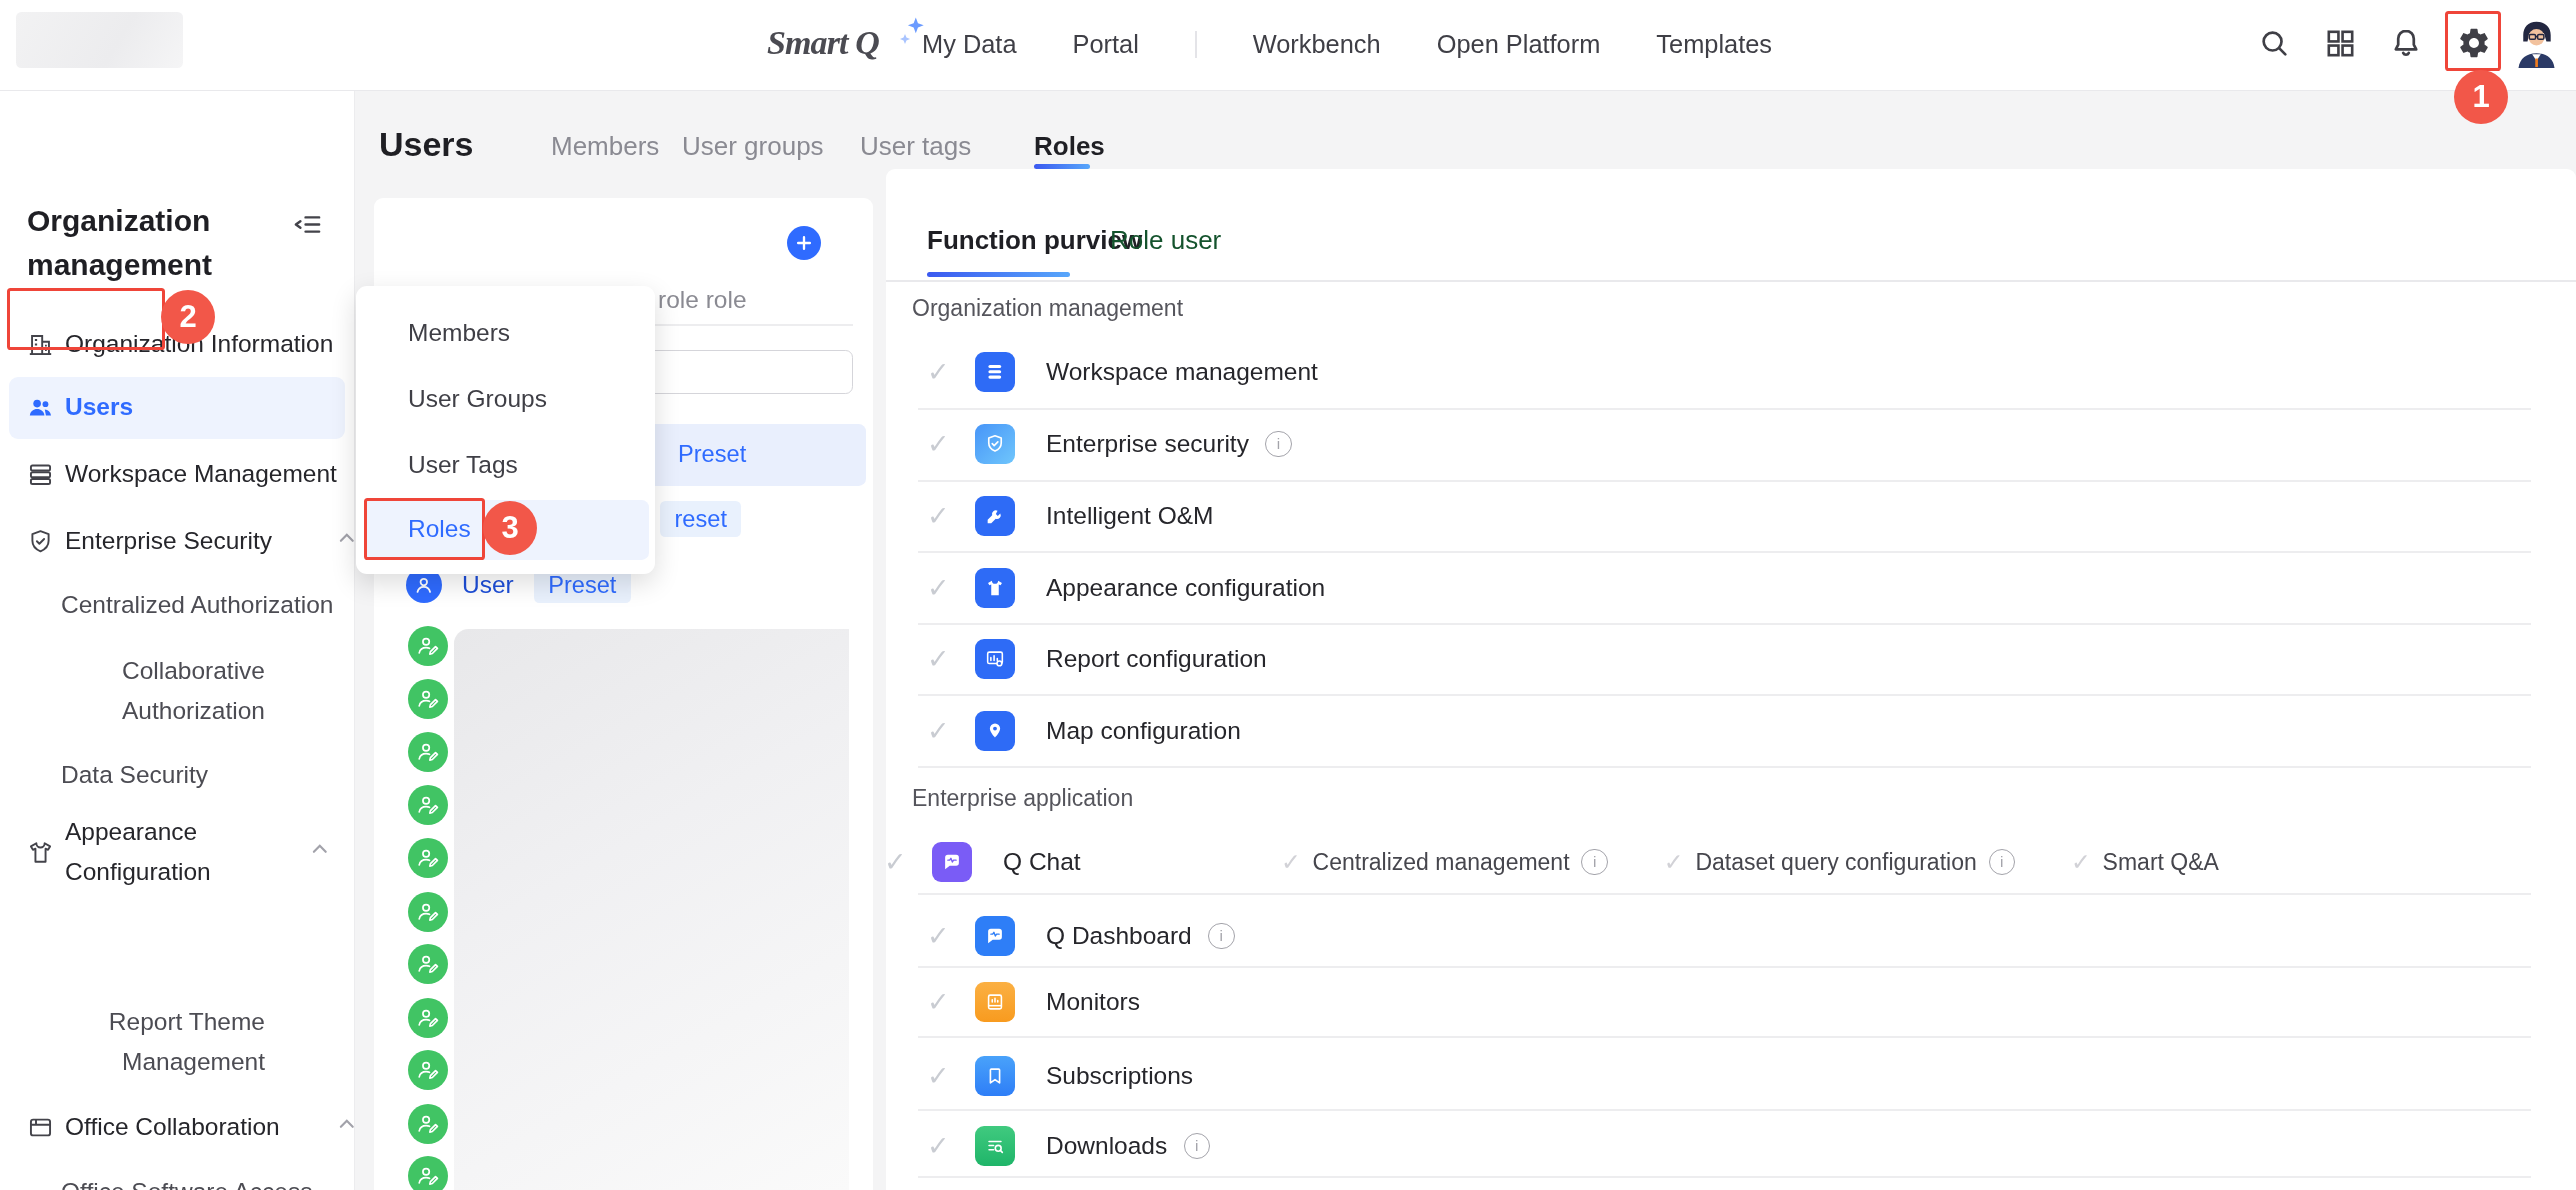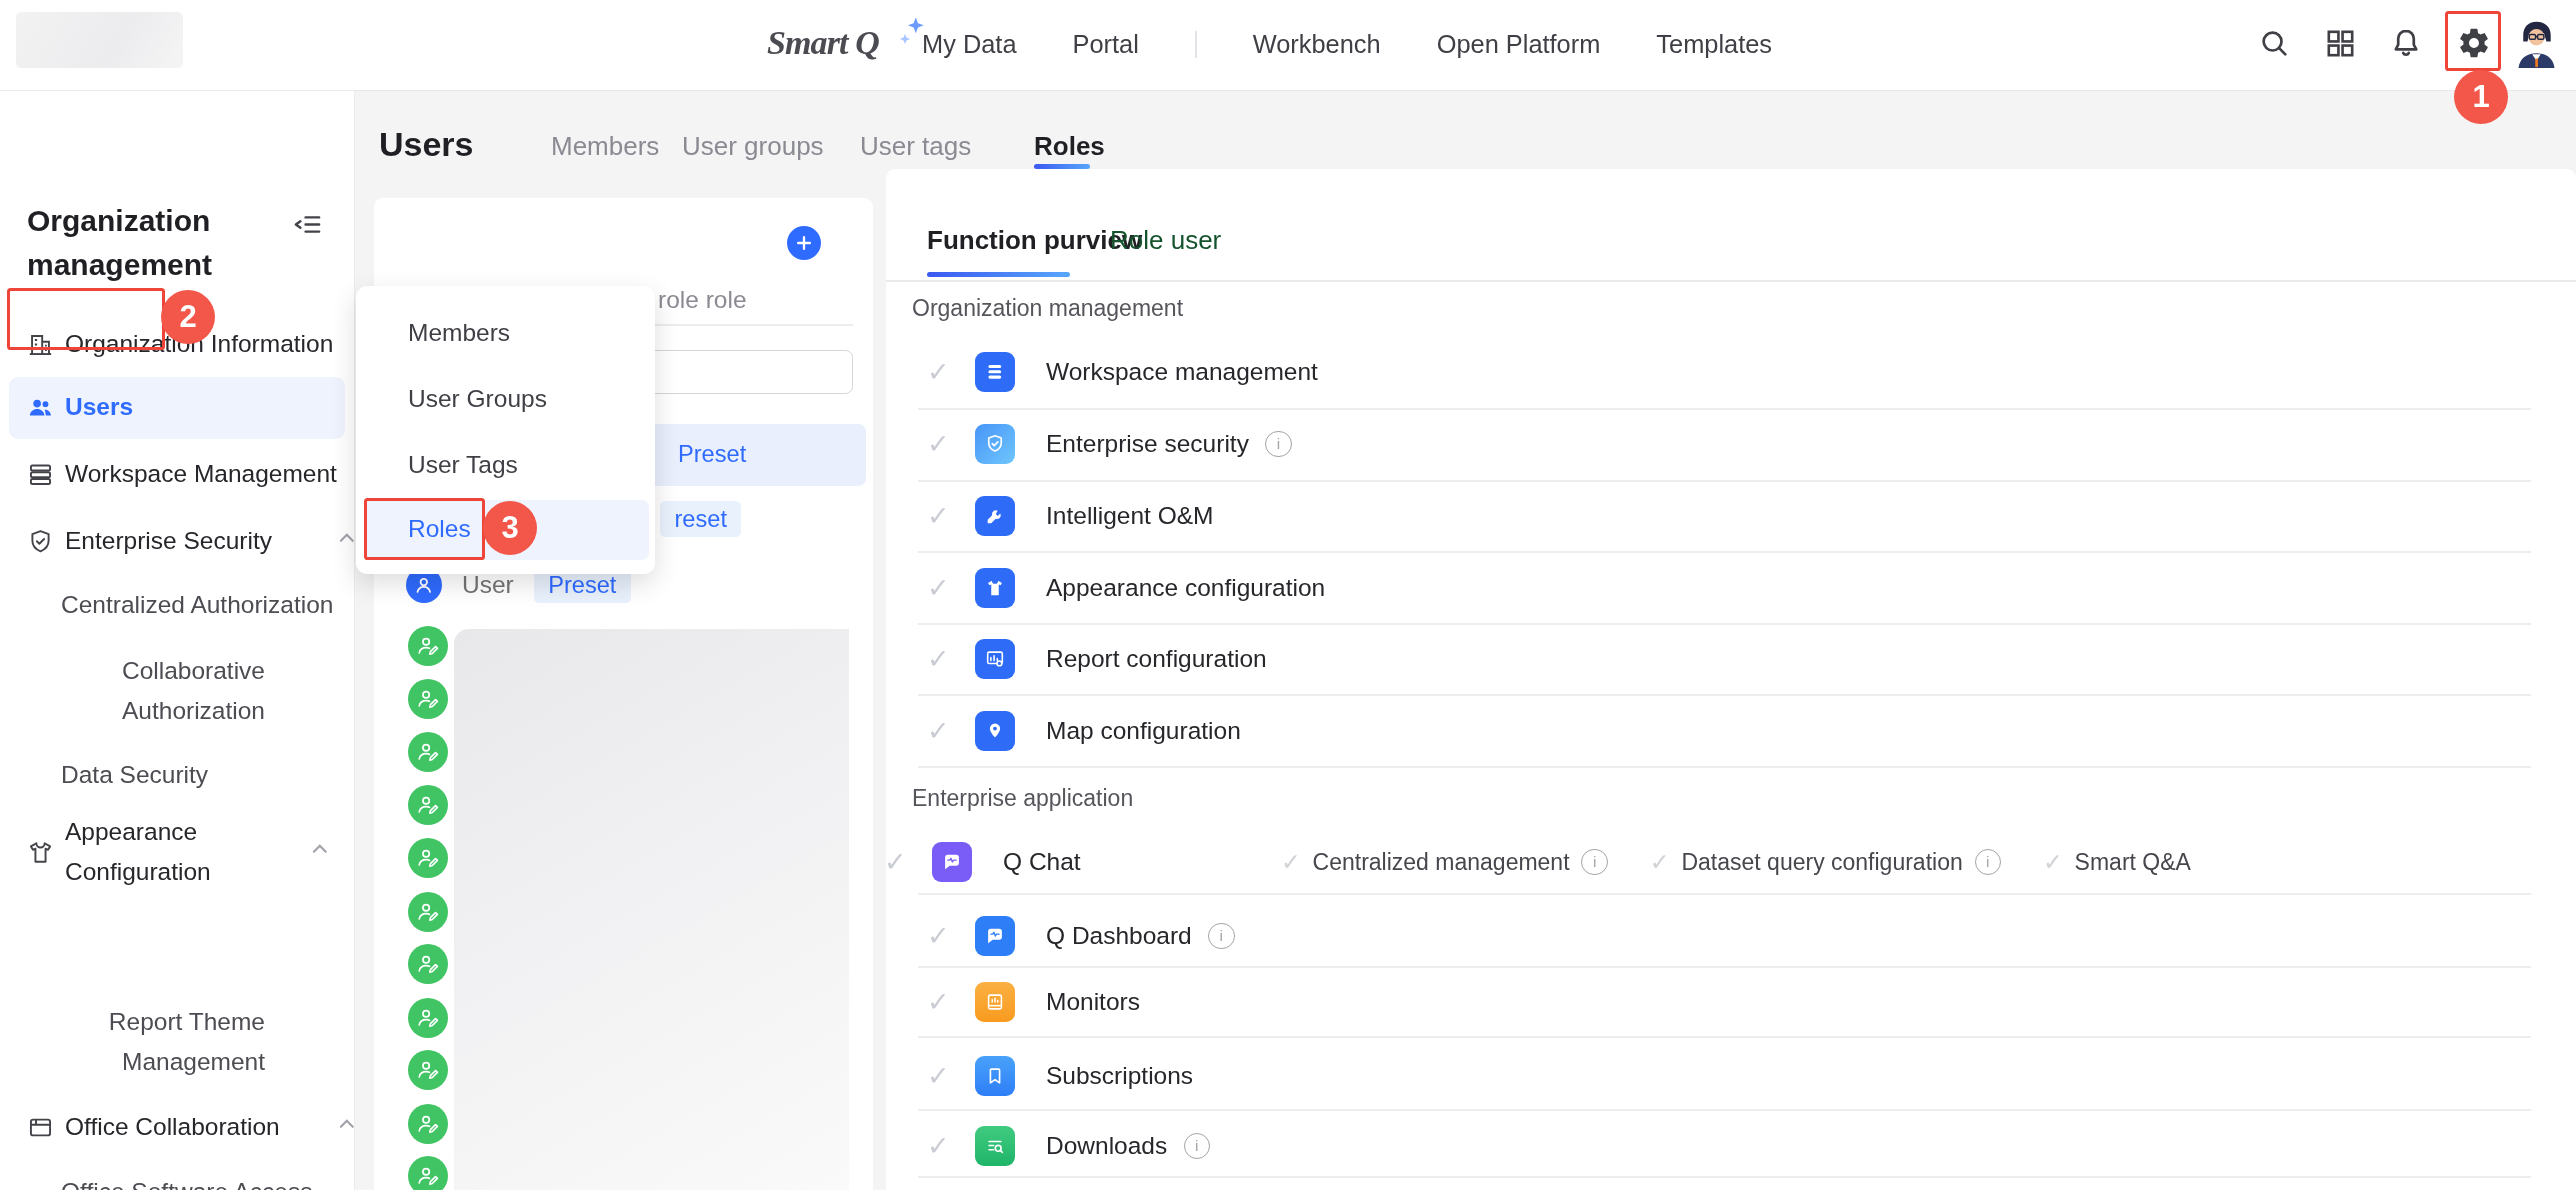--- a/index.html
+++ b/index.html
@@ -240,21 +240,21 @@
   <div class="abs preset-txt" style="left:678px;top:441px;z-index:2">Preset</div>
   <div class="abs tag" style="left:660px;top:501px;z-index:2">reset</div>
 
   <div class="abs" style="left:406px;top:567px;z-index:2;display:flex;align-items:center;gap:20px">
     <span style="width:36px;height:36px;border-radius:50%;background:#2f6bff;display:flex;align-items:center;justify-content:center">
       <svg width="23.6" height="23.6" viewBox="0 0 24 24" fill="none" stroke="#fff" stroke-width="1.8" stroke-linecap="round">
           <circle cx="12" cy="9.2" r="3.3"></circle>
           <path d="M5.6 19.3c.8-3.5 3.3-5.3 6.4-5.3s5.6 1.8 6.4 5.3"></path>
         </svg>
     </span>
-    <span style="font-size:24.5px;color:#737373">User</span>
+    <span style="font-size:24.5px;color:#1d4ed8">User</span>
     <span class="tag">Preset</span>
   </div>
 
   <div class="abs redact"></div>
 
   <div class="abs gicon" style="top:626px">
       <svg width="25.4" height="25.4" viewBox="0 0 24 24" fill="none" stroke="#fff" stroke-width="1.6" stroke-linecap="round" stroke-linejoin="round">
         <circle cx="10.5" cy="8.3" r="3"></circle>
         <path d="M4 18.8c.7-3.2 3-4.9 6.5-4.9 1.2 0 2.3.2 3.2.6"></path>
         <path d="M14.6 17.6l4.8-4.8 1.8 1.8-4.8 4.8-2.4.6Z"></path>
@@ -426,21 +426,21 @@
   <div class="abs pv-row" style="left:884px;top:842px">
     <span class="check"></span>
     <span class="pic qchat pv-icon-gap">
         <svg width="22" height="22" viewBox="0 0 24 24">
           <path d="M4.5 7a3 3 0 0 1 3-3h9a3 3 0 0 1 3 3v6a3 3 0 0 1-3 3H9.5L4.5 19.8Z" fill="#fff"></path>
           <path d="M7.5 10h2l1.3-2 1.6 4 1.3-2h2.8" fill="none" stroke="#7a5cf6" stroke-width="1.5" stroke-linecap="round" stroke-linejoin="round"></path>
         </svg>
       </span>
     <span class="pv-label">Q Chat</span>
   </div>
-  <div class="abs" style="left:1281px;top:842px;height:40px;display:flex;align-items:center;gap:42px;z-index:2">
+  <div class="abs" style="left:1281px;top:842px;height:40px;display:flex;align-items:center;gap:56px;z-index:2">
     <span class="extra">
       <span class="check small"></span>
       <span class="lbl">Centralized management</span>
       <span class="info"></span>
     </span>
     <span class="extra">
       <span class="check small"></span>
       <span class="lbl">Dataset query configuration</span>
       <span class="info"></span>
     </span>

